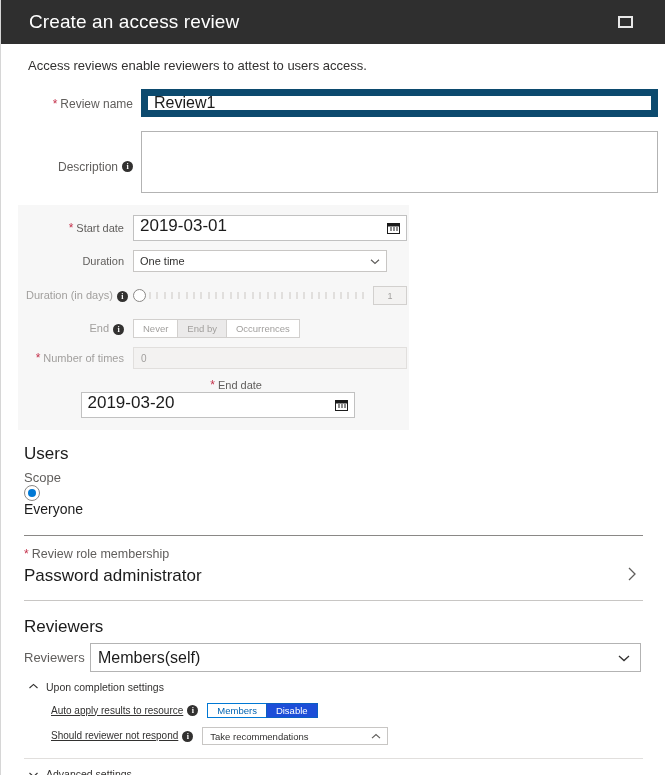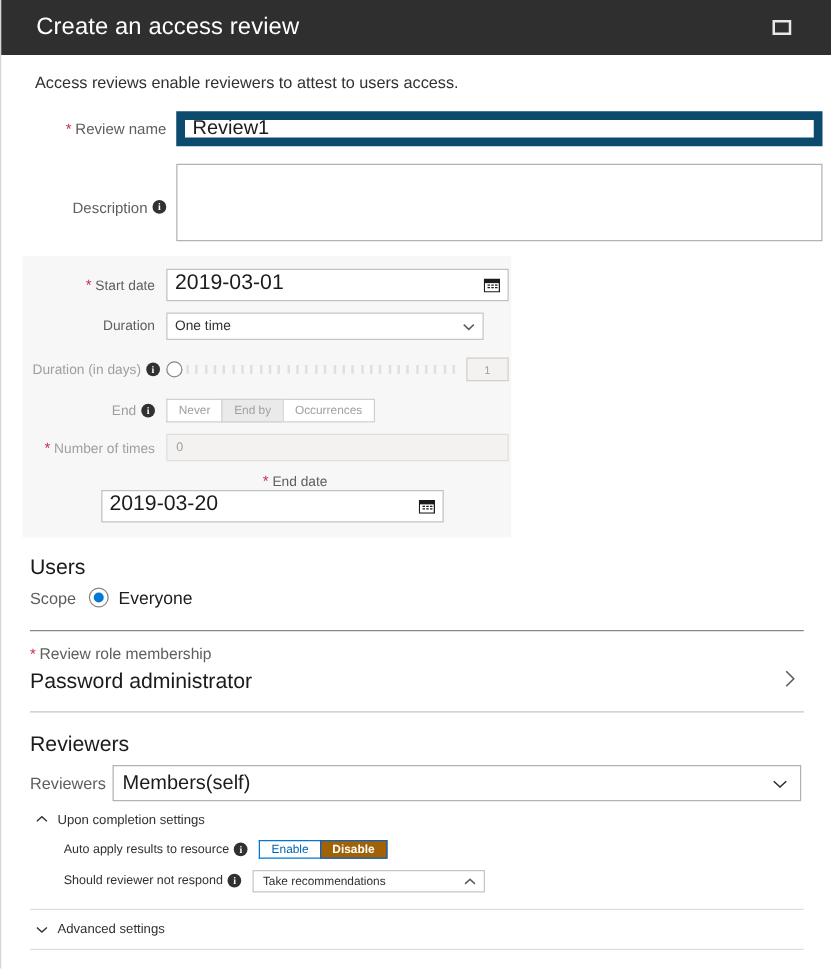--- a/index.html
+++ b/index.html
@@ -141,21 +141,21 @@
   .seg-item.sel{background:#ebeaea;}
   .fld.num{
     width:274px;background:#f3f2f1;border-color:#e1dfdd;
     display:flex;align-items:center;padding-left:7px;
     font-size:10px;color:#a19f9d;
   }
   
   .sec-h{
     font-size:17px;color:#1b1b1b;margin:14px 0 6px 23px;font-weight:400;
   }
-  .scope-row{display:flex;align-items:center;margin-left:23px;}
+  .scope-row{display:flex;margin-left:23px;flex-direction:column;}
   .scope-lbl{font-size:13px;color:#605e5c;margin-right:10px;}
   .radio{
     width:16px;height:16px;border-radius:50%;border:1px solid #8a8886;
     background:#fff;box-sizing:border-box;display:flex;align-items:center;
     justify-content:center;margin-right:8px;
   }
   .radio .dot{width:8px;height:8px;border-radius:50%;background:#0078d4;}
   .scope-val{font-size:14px;color:#1b1b1b;}
   .rule{
     height:1px;background:#8a8886;margin:18px 23px 0 23px;
@@ -177,29 +177,29 @@
     position:relative;width:551px;height:29px;box-sizing:border-box;
     border:1px solid #b3b3b3;background:#fff;display:flex;align-items:center;
     padding-left:7px;font-size:16px;color:#1b1b1b;
   }
   .collapse{
     display:flex;align-items:flex-start;margin:9px 0 0 27px;
   }
   .collapse .cicon{width:11px;height:11px;margin-right:7px;}
   .collapse .ctext{font-size:10.5px;color:#323130;}
   .sub-row{display:flex;align-items:center;margin:10px 0 0 50px;}
-  .sub-lbl{font-size:10px;color:#323130;white-space:nowrap;}
+  .sub-lbl{font-size:10px;color:#323130;white-space:nowrap;text-decoration:underline;}
   .tgl{display:flex;height:15px;margin-left:9px;}
   .tgl-item{
     font-size:9.5px;display:flex;align-items:center;justify-content:center;
     padding:0 9px;box-sizing:border-box;border:1px solid #0078d4;
     border-right:none;background:#fff;color:#0063b1;
   }
   .tgl-item:last-child{border-right:1px solid #0078d4;}
-  .tgl-item.on{background:#a16207;color:#fff;font-weight:bold;border-color:#0b5fc2;}
+  .tgl-item.on{background:#1d4ed8;color:#fff;font-weight:normal;border-color:#0b5fc2;}
   .mini-select{
     position:relative;width:186px;height:18px;box-sizing:border-box;
     border:1px solid #c8c6c4;background:#fff;margin-left:9px;
     display:flex;align-items:center;padding-left:7px;font-size:9.5px;color:#323130;
   }
   .adv-rule{height:1px;background:#e1dfdd;margin:13px 23px 0 23px;}
   .adv{display:flex;align-items:center;margin:9px 0 0 27px;}
   .adv .cicon{width:11px;height:11px;margin-right:7px;}
   .adv .ctext{font-size:10.5px;color:#323130;}
   svg{display:block;}
@@ -392,21 +392,21 @@
         </svg>
       </span>
       <span class="ctext">Upon completion settings</span>
     </div>
 
     <div class="sub-row">
       <span class="sub-lbl">
         <span>Auto apply results to resource</span><span class="info-i">i</span>
       </span>
       <div class="tgl">
-        <div class="tgl-item">Enable</div>
+        <div class="tgl-item">Members</div>
         <div class="tgl-item on">Disable</div>
       </div>
     </div>
 
     <div class="sub-row" style="margin-top:9px;">
       <span class="sub-lbl">
         <span>Should reviewer not respond</span><span class="info-i">i</span>
       </span>
       <div class="mini-select">
         <span>Take recommendations</span>

